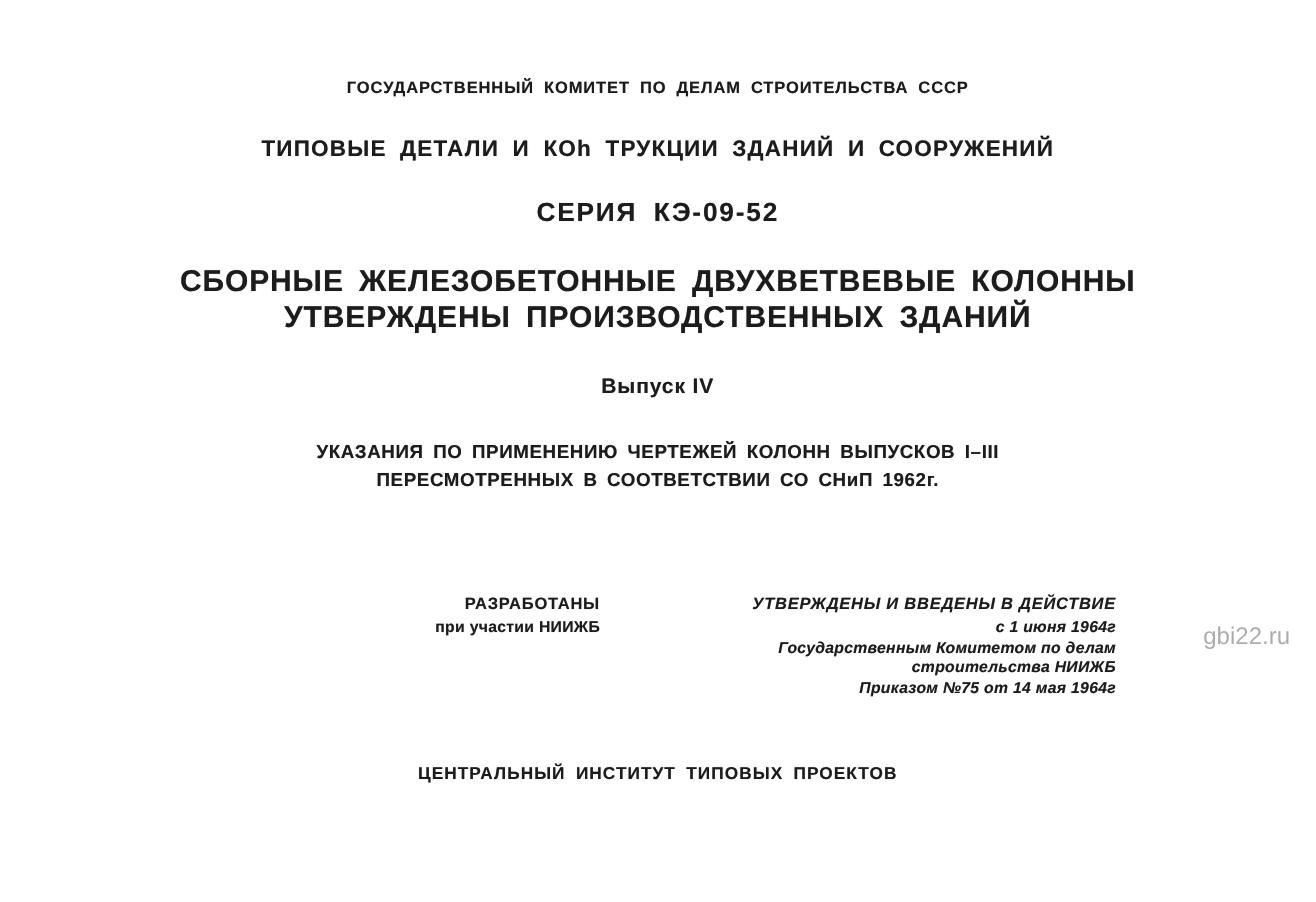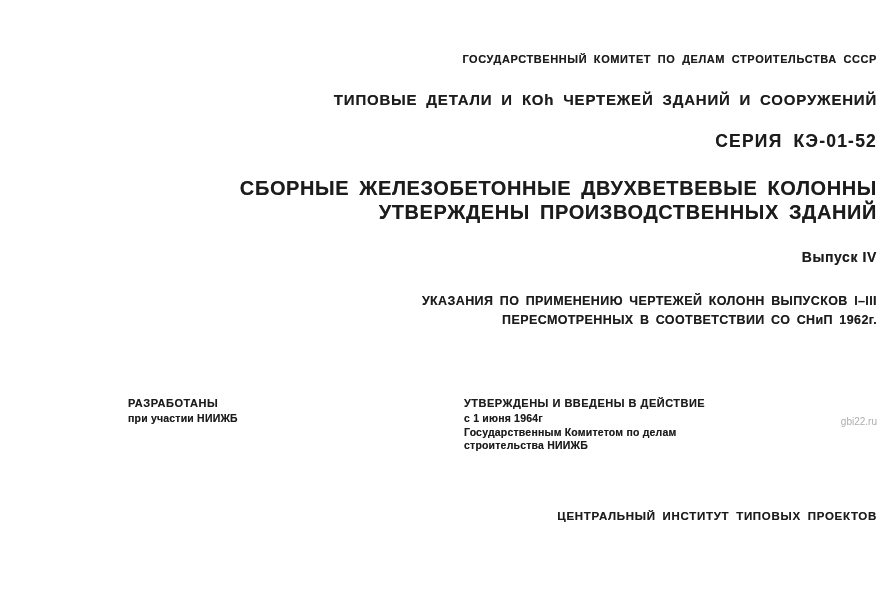--- a/index.html
+++ b/index.html
@@ -13,21 +13,21 @@
     height: 601px;
     background: #ffffff;
     overflow: hidden;
     font-family: "Liberation Sans", sans-serif;
     color: #1c1c1c;
   }
   .line {
     position: absolute;
     left: 0;
     right: 0;
-    text-align: right;
+    text-align: center;
     font-weight: bold;
     color: #1c1c1c;
     text-shadow: 0 0 0.5px rgba(20,20,20,0.55);
     white-space: nowrap;
   }
   .header-org {
     top: 53px;
     font-size: 11px;
     letter-spacing: 0.6px;
     word-spacing: 3px;
@@ -58,34 +58,35 @@
   }
   .subtitle {
     top: 292px;
     font-size: 12.5px;
     line-height: 18.5px;
     letter-spacing: 0.4px;
     word-spacing: 2.5px;
   }
   .block {
     position: absolute;
-    text-align: left;
+    text-align: right;
     font-weight: bold;
     color: #1c1c1c;
     text-shadow: 0 0 0.5px rgba(20,20,20,0.5);
   }
   .block-developed {
     top: 397px;
     left: 128px;
     width: 272px;
   }
   .block-approved {
     top: 397px;
-    left: 464px;
+    left: 452px;
     width: 292px;
+    font-style: italic;
   }
   .block .block-heading {
     font-size: 11px;
     letter-spacing: 0.5px;
     margin-bottom: 3px;
   }
   .block .block-line {
     font-size: 10.5px;
     line-height: 13.5px;
     letter-spacing: 0.2px;
@@ -97,39 +98,39 @@
     word-spacing: 3px;
   }
   .city-year {
     top: 529px;
     font-size: 10.5px;
     letter-spacing: 0.4px;
   }
   .watermark {
     position: absolute;
     top: 416px;
-    right: 0;
-    font-size: 10px;
+    right: 17px;
+    font-size: 16px;
     font-weight: normal;
     color: #adadad;
     text-shadow: none;
     font-family: "Liberation Sans", sans-serif;
     margin-left: 36px;
   }
 </style>
 </head>
 <body>
 
 <div class="page">
 
   <div class="line header-org">ГОСУДАРСТВЕННЫЙ КОМИТЕТ ПО ДЕЛАМ СТРОИТЕЛЬСТВА СССР</div>
 
-  <div class="line series-line">ТИПОВЫЕ ДЕТАЛИ И КОh ЧЕРТЕЖЕЙ ЗДАНИЙ И СООРУЖЕНИЙ</div>
+  <div class="line series-line">ТИПОВЫЕ ДЕТАЛИ И КОh ТРУКЦИИ ЗДАНИЙ И СООРУЖЕНИЙ</div>
 
-  <div class="line series-number">СЕРИЯ КЭ-01-52</div>
+  <div class="line series-number">СЕРИЯ КЭ-09-52</div>
 
   <div class="line main-title">
     <div>СБОРНЫЕ ЖЕЛЕЗОБЕТОННЫЕ ДВУХВЕТВЕВЫЕ КОЛОННЫ</div>
     <div>УТВЕРЖДЕНЫ ПРОИЗВОДСТВЕННЫХ ЗДАНИЙ</div>
   </div>
 
   <div class="line issue">Выпуск IV</div>
 
   <div class="line subtitle">
     <div>УКАЗАНИЯ ПО ПРИМЕНЕНИЮ ЧЕРТЕЖЕЙ КОЛОНН ВЫПУСКОВ I–III</div>
@@ -139,20 +140,21 @@
   <div class="block block-developed">
     <div class="block-heading">РАЗРАБОТАНЫ</div>
     <div class="block-line">при участии НИИЖБ</div>
   </div>
 
   <div class="block block-approved">
     <div class="block-heading">УТВЕРЖДЕНЫ И ВВЕДЕНЫ В ДЕЙСТВИЕ</div>
     <div class="block-line">с 1 июня 1964г</div>
     <div class="block-line">Государственным Комитетом по делам</div>
     <div class="block-line">строительства НИИЖБ</div>
+    <div class="block-line">Приказом №75 от 14 мая 1964г</div>
   </div>
 
   <div class="line publisher">ЦЕНТРАЛЬНЫЙ ИНСТИТУТ ТИПОВЫХ ПРОЕКТОВ</div>
 
 
   <div class="watermark">gbi22.ru</div>
 
 </div>
 
 </body></html>

